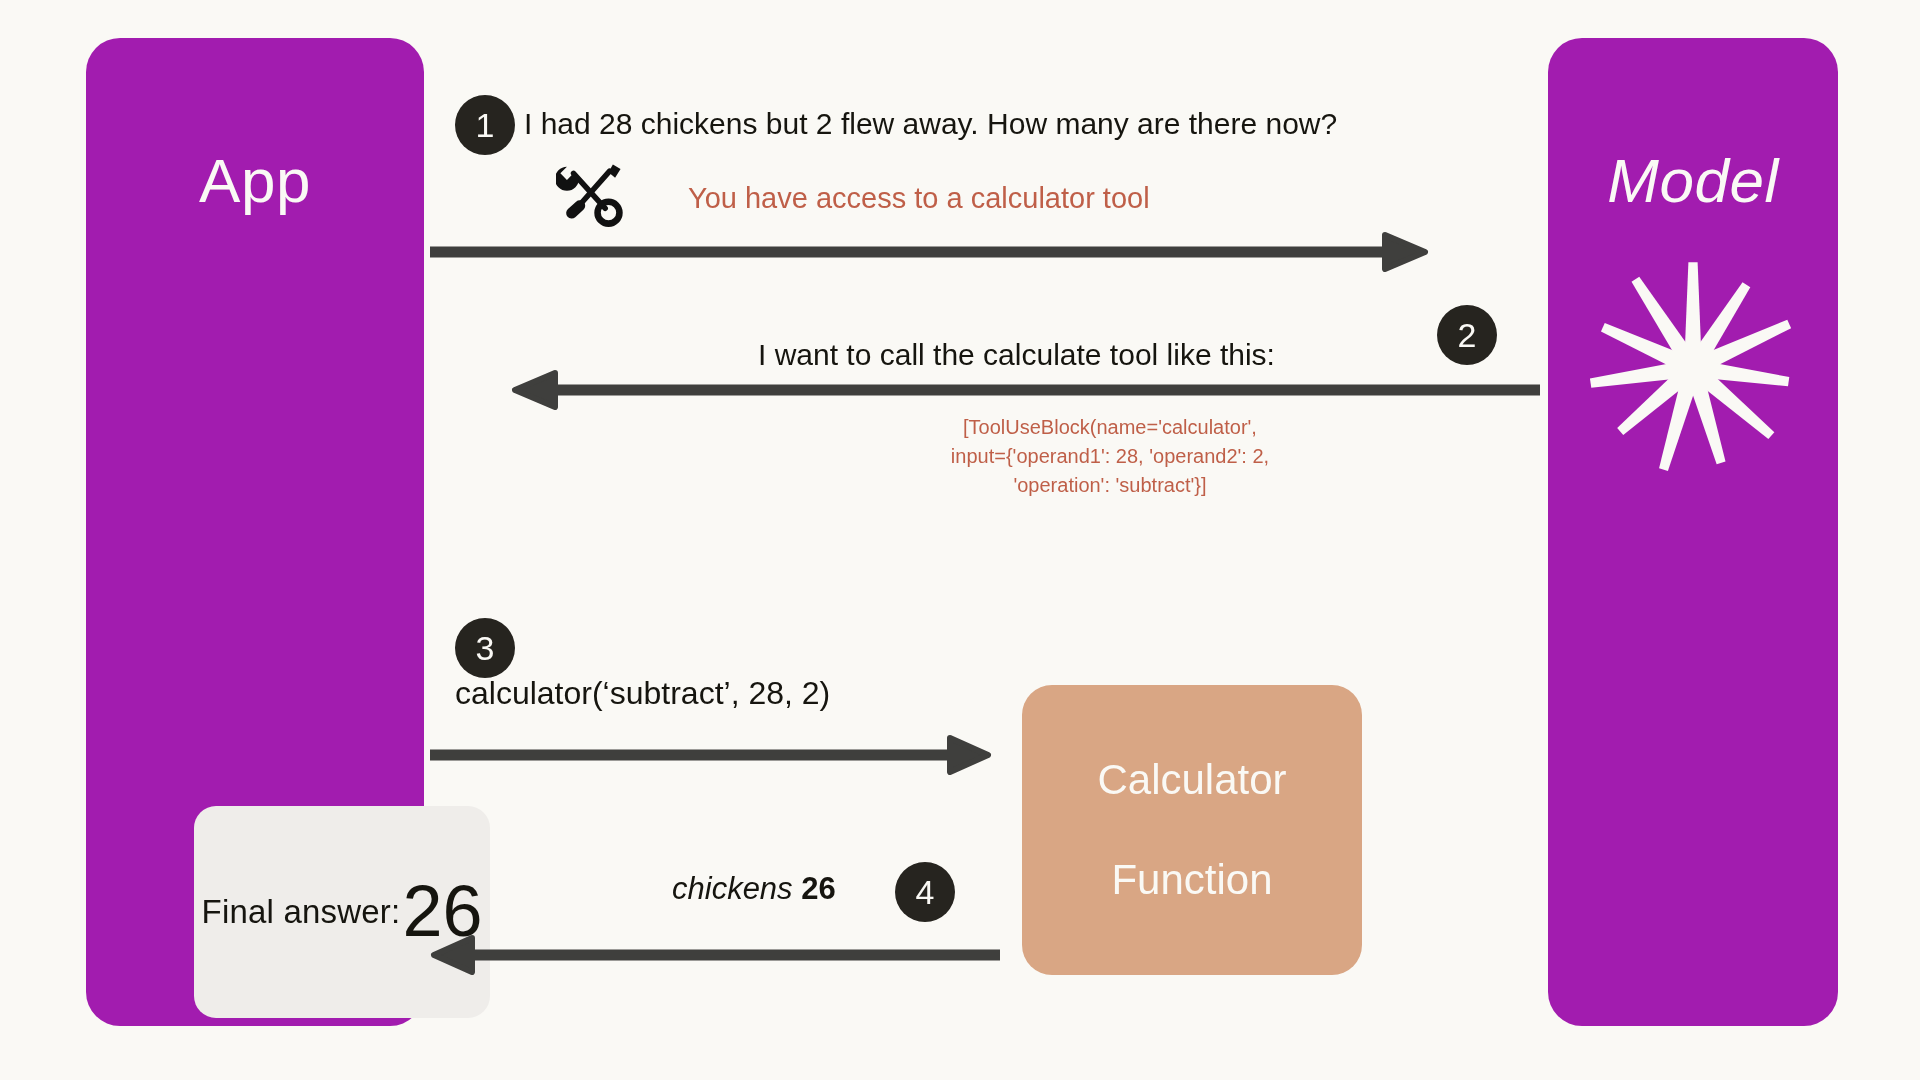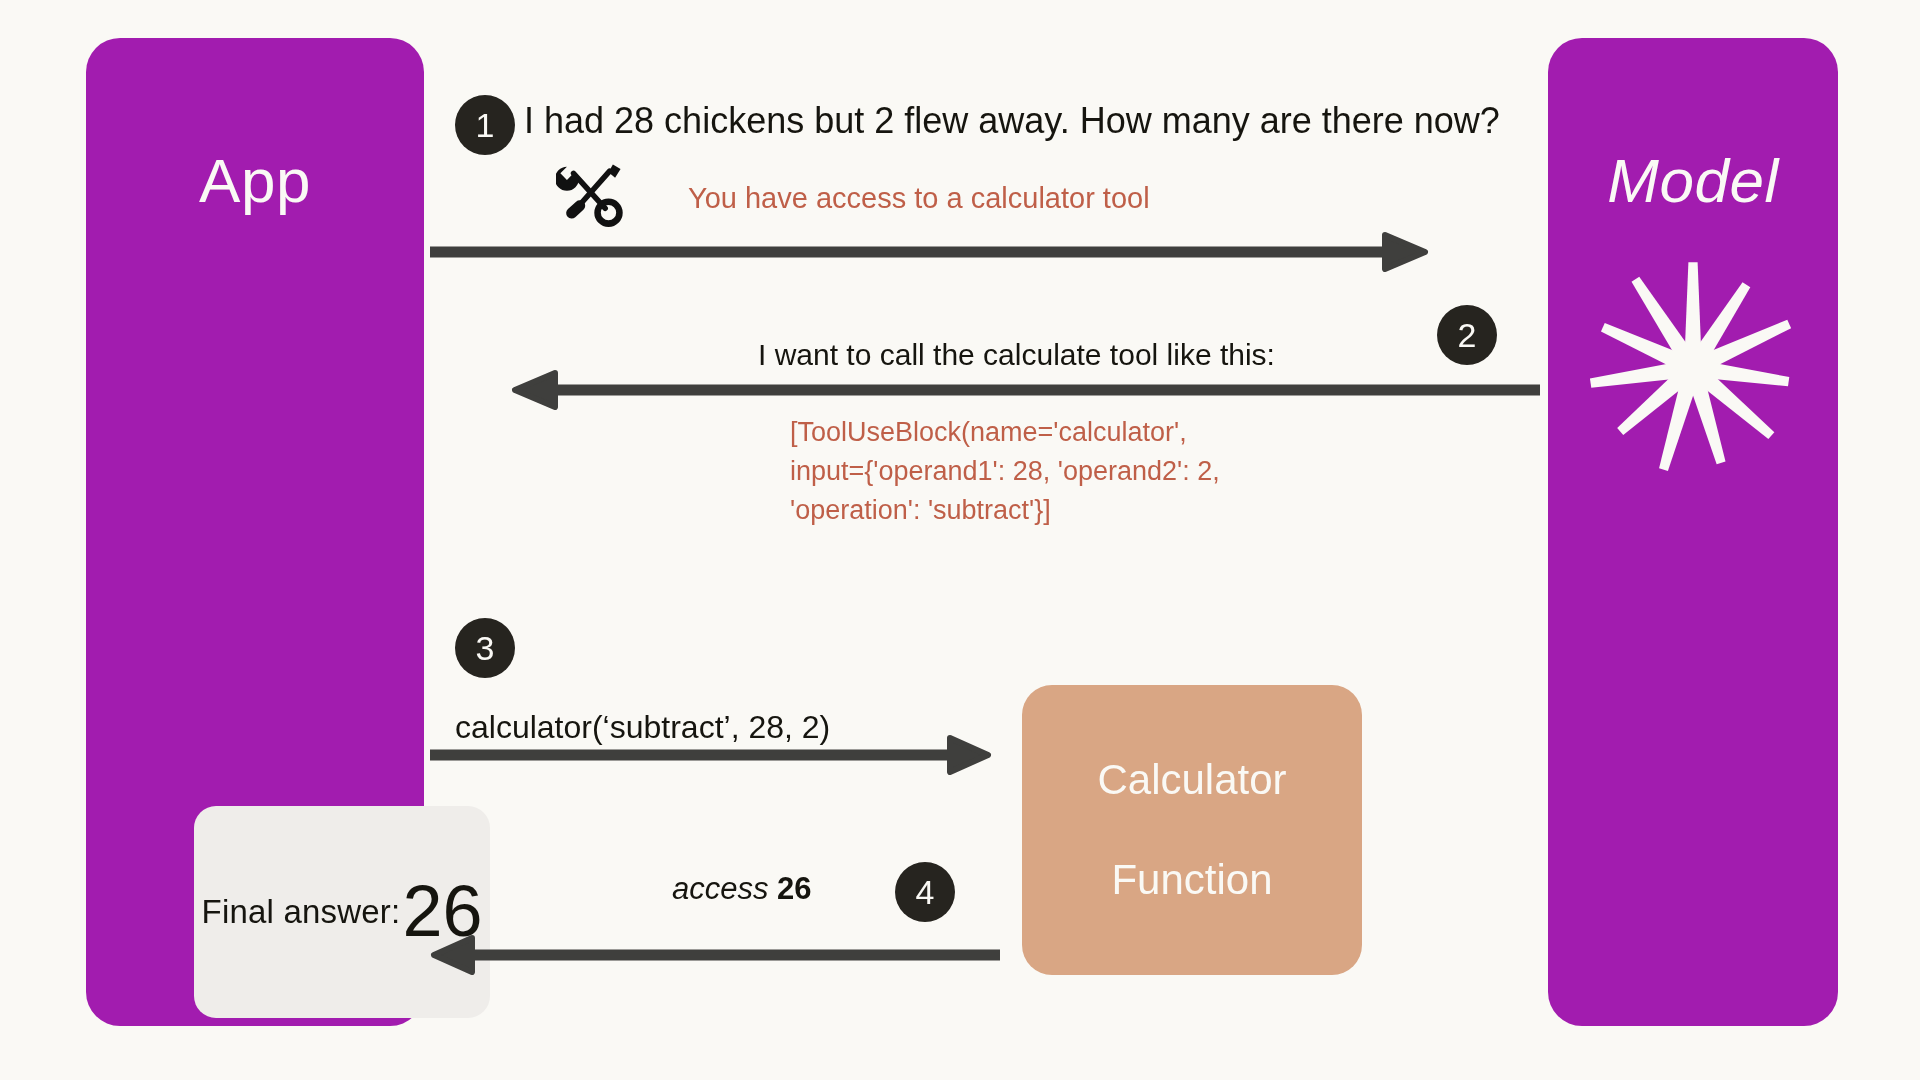--- a/index.html
+++ b/index.html
@@ -114,50 +114,50 @@
   #badge-4 { left:895px;  top:862px; }
 
   
   .lbl {
     position:absolute;
     color:#16150f;
     line-height:1.25;
     white-space:nowrap;
   }
   #txt-prompt {
-    left:524px; top:98px;
-    font-size:36px;
+    left:524px; top:105px;
+    font-size:30px;
     text-align:center;
   }
   #txt-tool-access {
     left:660px; top:180px;
     font-size:29px;
     color:#bf5f48;
     margin-left:28px;
   }
   #tool-icon {
     position:absolute;
     left:556px; top:158px;
     width:70px; height:70px;
   }
   #txt-want-call {
     left:758px; top:336px;
     font-size:30px;
   }
   #txt-code {
     left:790px; top:413px;
     width:640px;
-    text-align:left;
-    font-size:27px;
+    text-align:center;
+    font-size:20px;
     color:#bf5f48;
     line-height:1.45;
     white-space:normal;
   }
   #txt-calc-call {
-    left:455px; top:707px;
+    left:455px; top:673px;
     font-size:32px;
   }
   #txt-returns {
     left:672px; top:870px;
     font-size:31px;
     font-style:italic;
   }
   #txt-returns b { font-style:normal; font-weight:700; }
 </style>
 </head>
@@ -279,21 +279,21 @@
   <div class="arrow" style="left:430px; top:735px;">
     <svg width="560" height="40" viewBox="0 0 560 40">
       <line x1="0" y1="20" x2="520" y2="20" stroke="#3f3f3d" stroke-width="11"></line>
       <path d="M520,3 L558,20 L520,37 Z" fill="#3f3f3d" stroke="#3f3f3d" stroke-width="6" stroke-linejoin="round"></path>
     </svg>
   </div>
 
   <div id="badge-4" class="badge">4</div>
 
   <div id="txt-returns" class="lbl">
-    <span>access </span><b>26</b>
+    <span>chickens </span><b>26</b>
   </div>
 
   <div class="arrow" style="left:430px; top:935px;">
     <svg width="570" height="40" viewBox="0 0 570 40">
       <line x1="42" y1="20" x2="570" y2="20" stroke="#3f3f3d" stroke-width="11"></line>
       <path d="M42,3 L4,20 L42,37 Z" fill="#3f3f3d" stroke="#3f3f3d" stroke-width="6" stroke-linejoin="round"></path>
     </svg>
   </div>
 
 </div>

